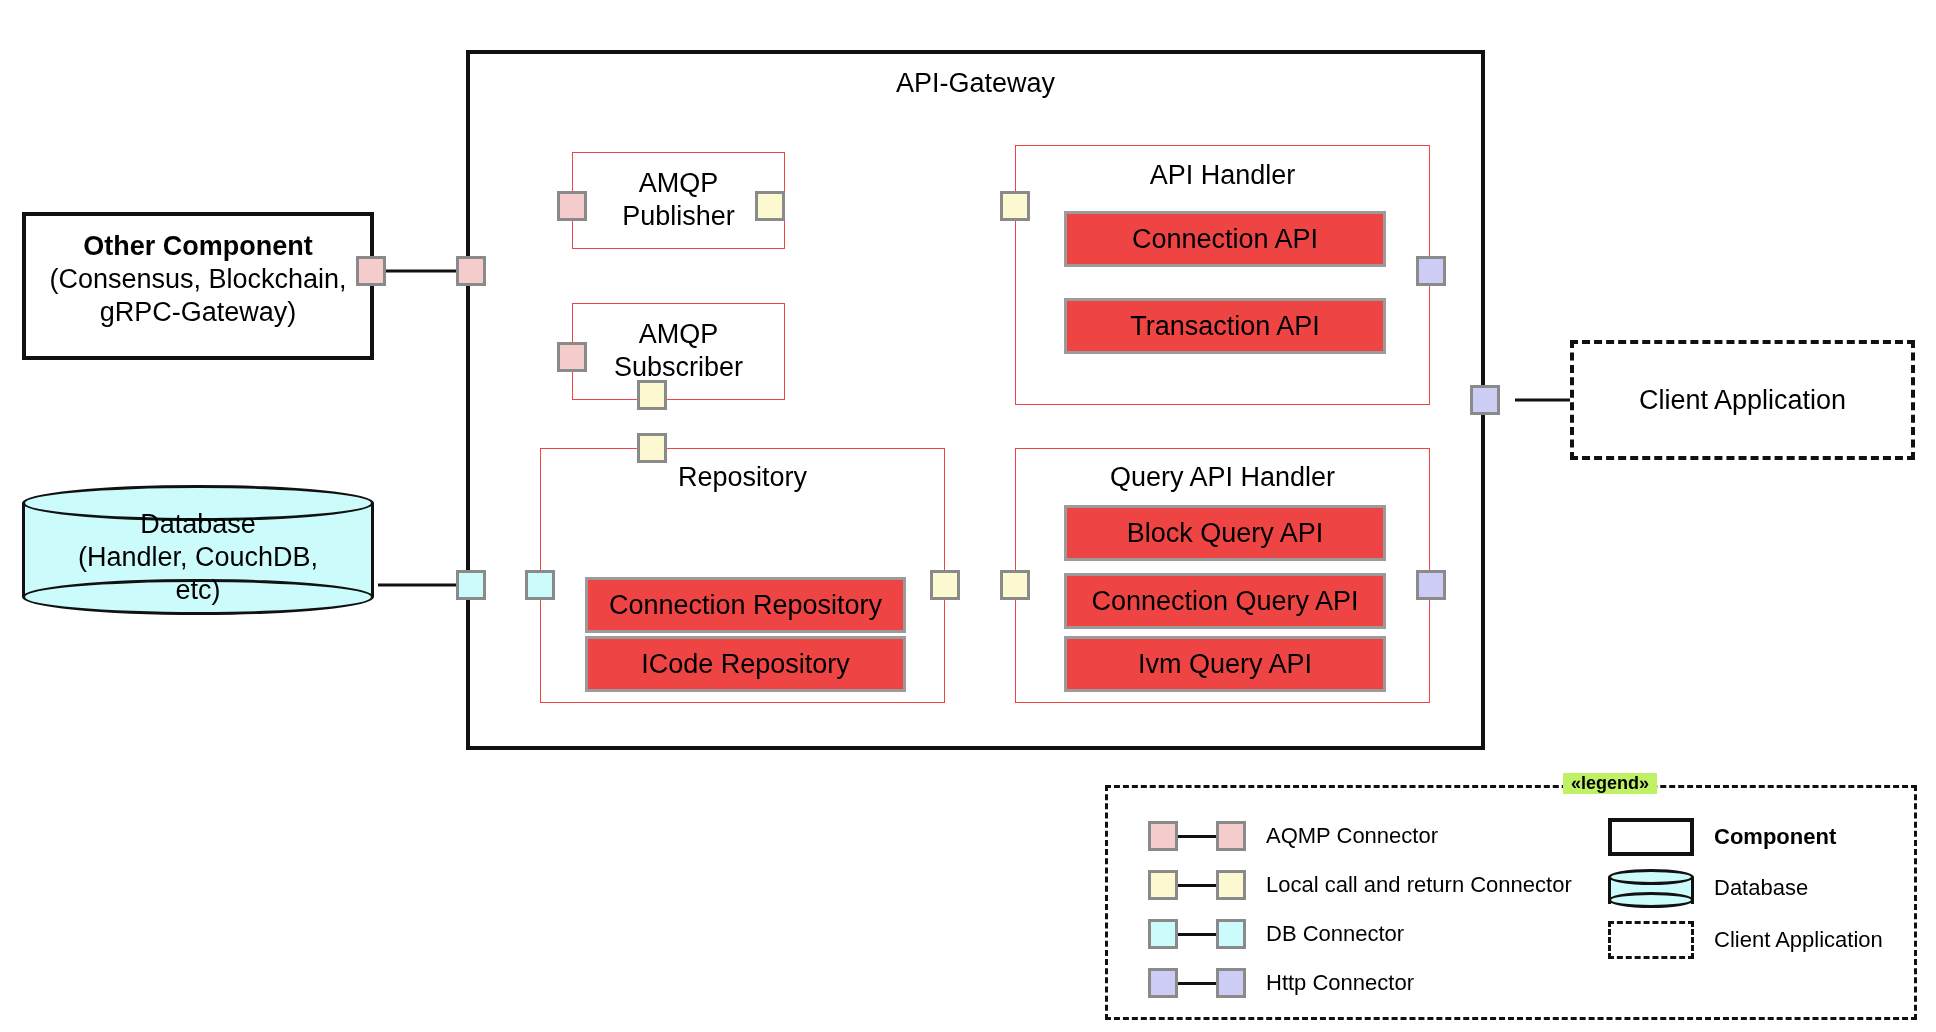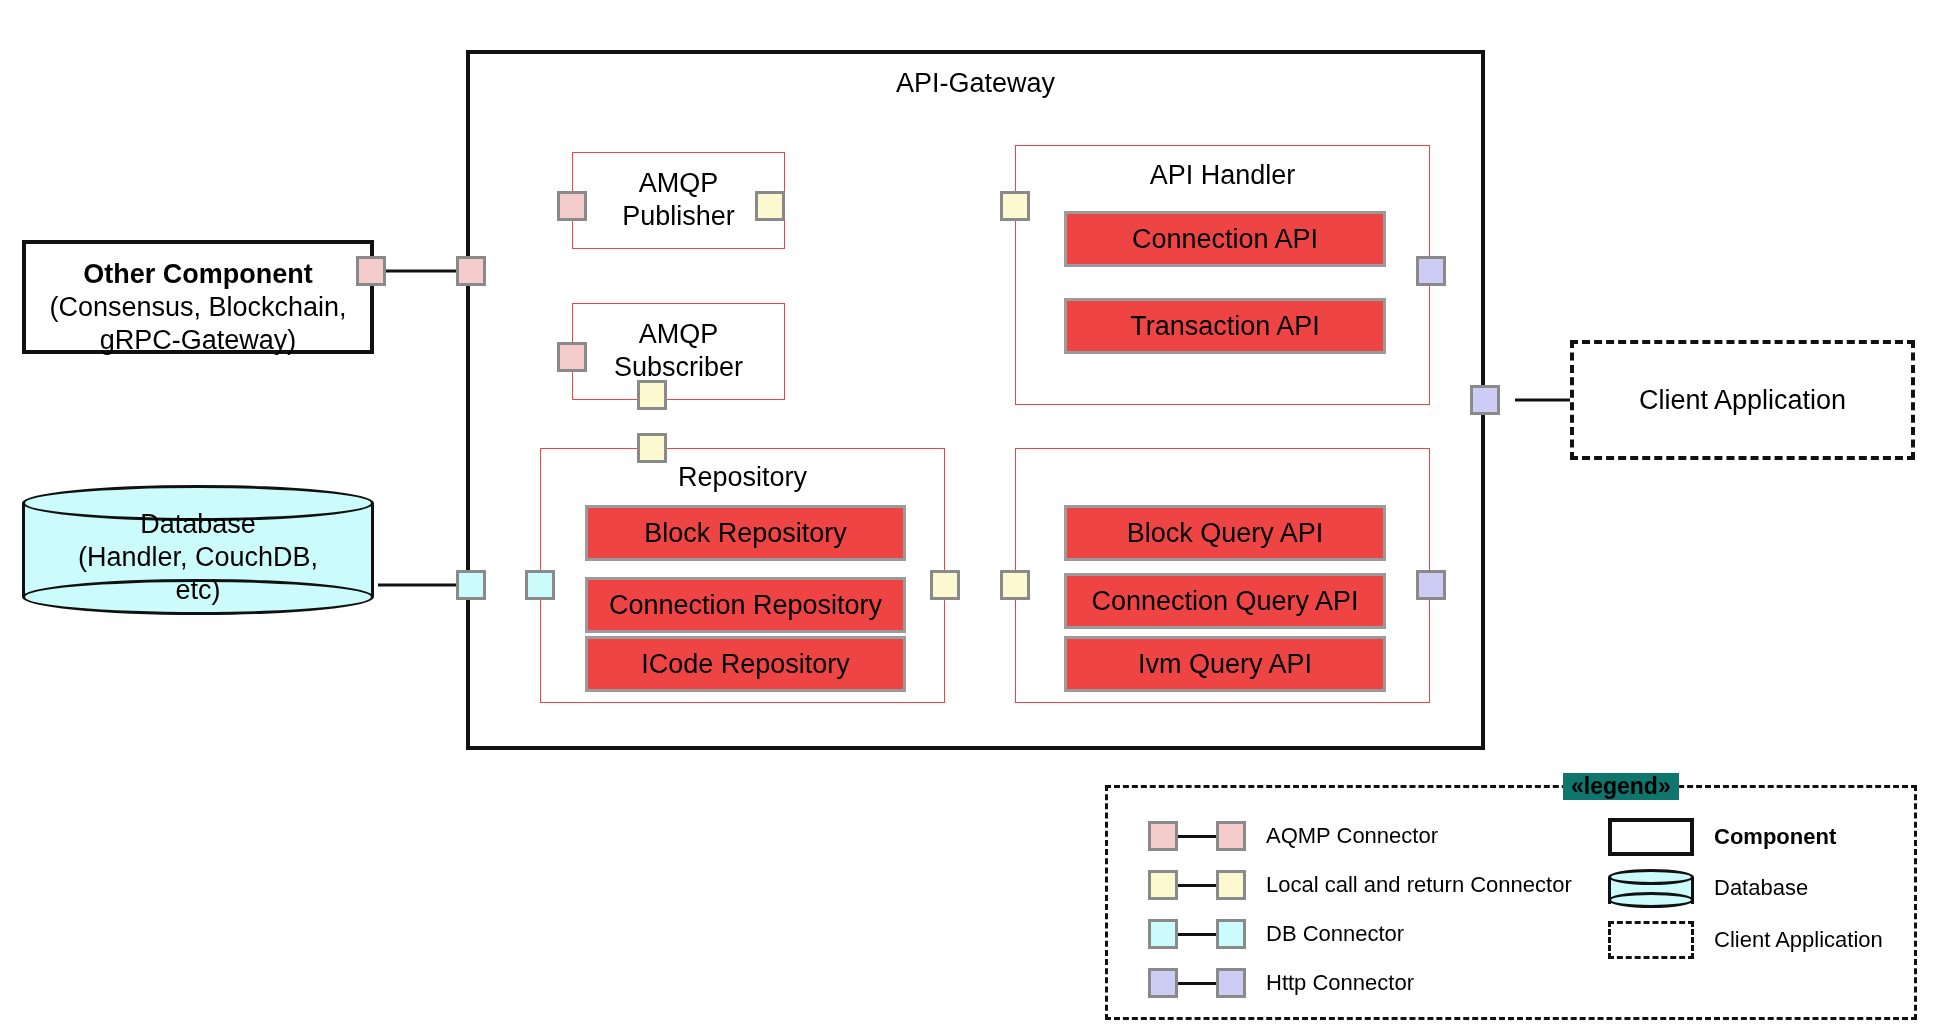--- a/index.html
+++ b/index.html
@@ -33,21 +33,21 @@
 
   
   .port{position:absolute;width:30px;height:30px;box-sizing:border-box;border:3px solid #8a8a8a;}
   .p-amqp{background:#f5cccc;}
   .p-local{background:#fcf9d0;}
   .p-db{background:#ccfbfb;}
   .p-http{background:#ccccf5;}
 
   
   #legend{position:absolute;border:3px dashed #111;background:#fff;box-sizing:border-box;}
-  .legend-title{position:absolute;font-weight:bold;font-size:23px;background:#0f766e;padding:0 8px;}
+  .legend-title{position:absolute;font-weight:bold;font-size:18px;background:#bef264;padding:0 8px;}
   .lg-row{position:absolute;display:flex;align-items:center;}
   .lg-sq{width:30px;height:30px;box-sizing:border-box;border:3px solid #8a8a8a;}
   .lg-line{width:38px;height:3px;background:#111;}
   .lg-text{font-size:22px;margin-left:20px;white-space:nowrap;}
   .lg-comp-icon{width:86px;height:38px;border:4px solid #111;box-sizing:border-box;background:#fff;}
   .lg-dash-icon{width:86px;height:38px;border:3px dashed #111;box-sizing:border-box;background:#fff;}
   .lg-db-icon{position:relative;width:86px;height:40px;}
   .lg-db-icon .b{position:absolute;left:0;right:0;top:9px;bottom:4px;background:#ccfbfb;border-left:3px solid #111;border-right:3px solid #111;}
   .lg-db-icon .t,.lg-db-icon .o{position:absolute;left:0;right:0;height:16px;border:3px solid #111;border-radius:50%/50%;background:#ccfbfb;box-sizing:border-box;}
   .lg-db-icon .t{top:1px;}
@@ -87,21 +87,21 @@
       <line x1="1455" y1="400" x2="1485" y2="400"></line>
 
       <line x1="1515" y1="400" x2="1570" y2="400"></line>
     </g>
   </svg>
 
   <div class="node component" style="left:466px;top:50px;width:1019px;height:700px;">
     <div class="gateway-title" style="top:14px;">API-Gateway</div>
   </div>
 
-  <div class="node component" style="left:22px;top:212px;width:352px;height:114px;margin-top:28px;">
+  <div class="node component" style="left:22px;top:212px;width:352px;height:148px;">
     <div class="boxlabel" style="top:14px;">
       <span style="font-weight:bold;">Other Component</span><br>
       <span>(Consensus, Blockchain,</span><br>
       <span>gRPC-Gateway)</span>
     </div>
   </div>
 
   <div class="cyl" style="left:22px;top:485px;width:352px;height:130px;">
     <div class="body" style="top:18px;height:94px;"></div>
     <div class="bot" style="top:94px;"></div>
@@ -136,32 +136,30 @@
     <div class="apirow" style="position:absolute;left:48px;top:65px;width:316px;height:50px;">
       <span>Connection API</span>
     </div>
     <div class="apirow" style="position:absolute;left:48px;top:152px;width:316px;height:50px;">
       <span>Transaction API</span>
     </div>
   </div>
 
   <div class="node subcomp" style="left:540px;top:448px;width:405px;height:255px;">
     <div class="subcomp-title" style="top:13px;">Repository</div>
-    <div class="apirow" style="position:absolute;left:44px;top:56px;width:315px;height:50px;">
-      <span>Block Repository</span>
-    </div>
     <div class="apirow" style="position:absolute;left:44px;top:128px;width:315px;height:50px;">
       <span>Connection Repository</span>
     </div>
     <div class="apirow" style="position:absolute;left:44px;top:187px;width:315px;height:50px;">
       <span>ICode Repository</span>
     </div>
   </div>
 
   <div class="node subcomp" style="left:1015px;top:448px;width:415px;height:255px;">
+    <div class="subcomp-title" style="top:13px;">Query API Handler</div>
     <div class="apirow" style="position:absolute;left:48px;top:56px;width:316px;height:50px;">
       <span>Block Query API</span>
     </div>
     <div class="apirow" style="position:absolute;left:48px;top:124px;width:316px;height:50px;">
       <span>Connection Query API</span>
     </div>
     <div class="apirow" style="position:absolute;left:48px;top:187px;width:316px;height:50px;">
       <span>Ivm Query API</span>
     </div>
   </div>

